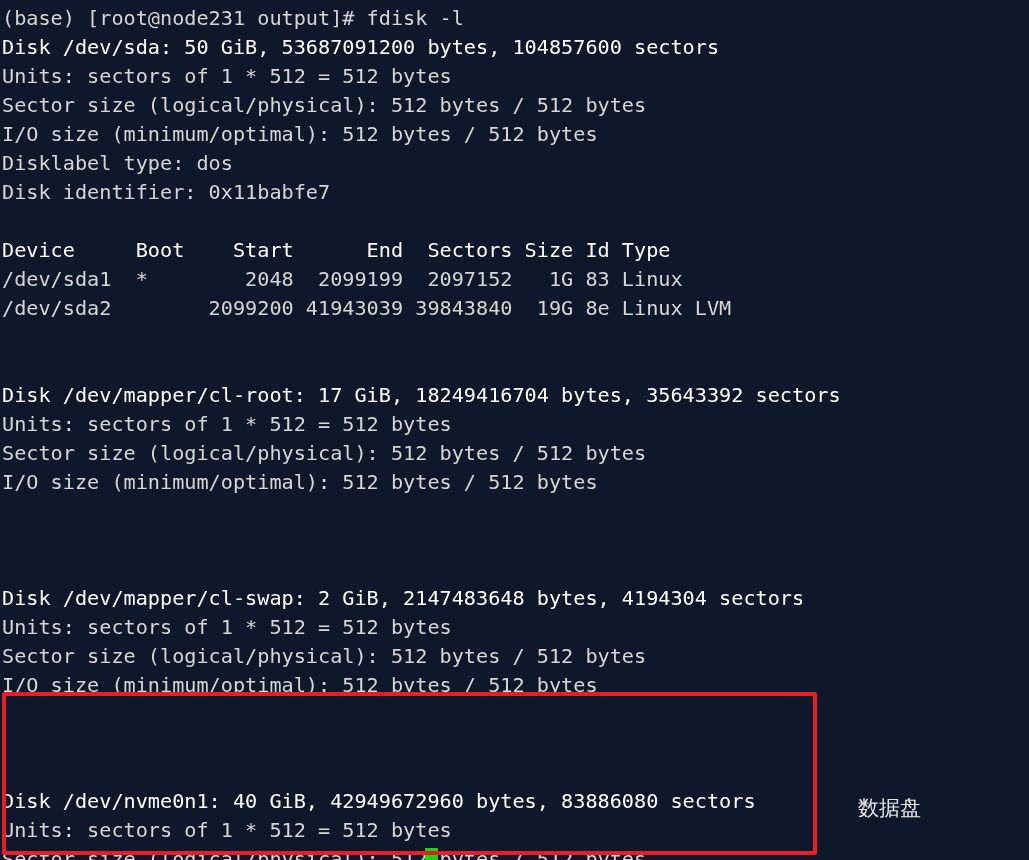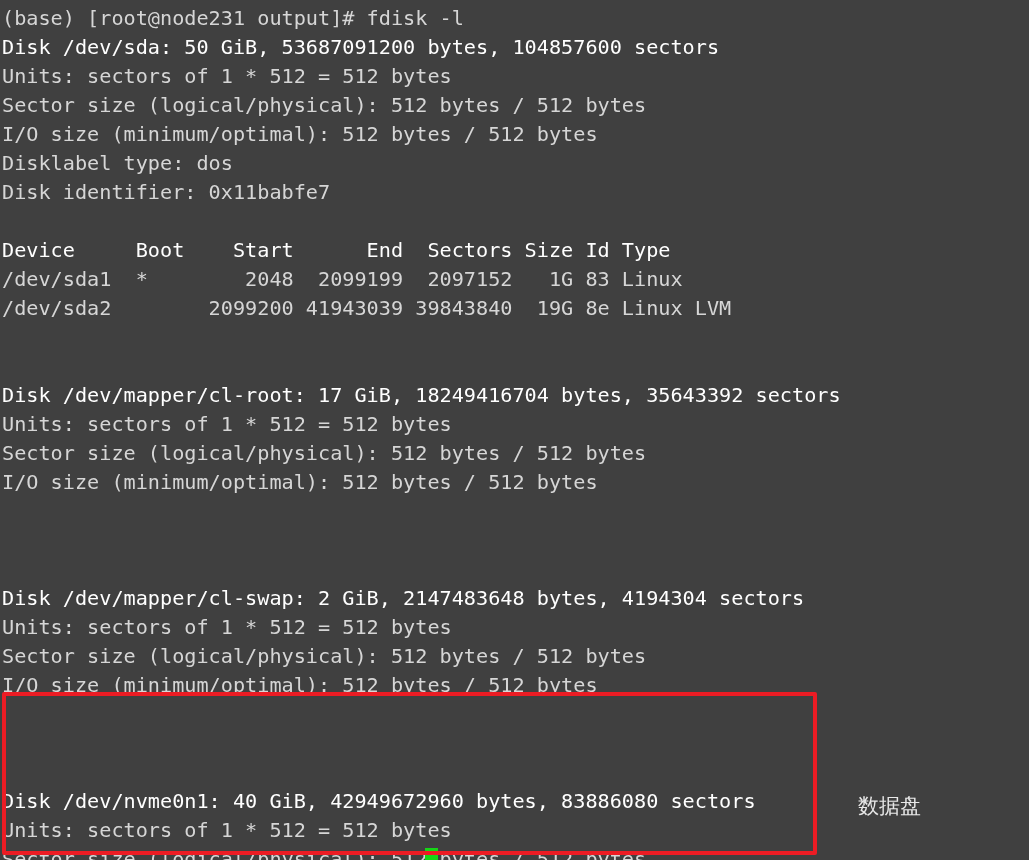--- a/index.html
+++ b/index.html
@@ -4,21 +4,21 @@
 <style>
   html, body {
     margin: 0;
     padding: 0;
     background: #000000;
   }
   #screen {
     position: relative;
     width: 1029px;
     height: 860px;
-    background: #404040;
+    background: #0f172a;
     overflow: hidden;
   }
   #terminal {
     position: absolute;
     left: 0;
     top: 0;
     width: 1029px;
     height: 860px;
     padding: 4px 0 0 2px;
     box-sizing: border-box;
@@ -59,21 +59,21 @@
     height: 163px;
     border: 4px solid #ec1c24;
     box-sizing: border-box;
     border-radius: 2px;
     pointer-events: none;
   }
   #annotation {
     position: absolute;
     left: 858px;
     top: 795px;
-    font-family: Liberation Mono, monospace;
+    font-family: Liberation Sans, sans-serif;
     font-size: 21px;
     line-height: 26px;
     color: #e8e8e8;
     white-space: pre;
   }
 </style>
 </head>
 <body>
 
 <div id="screen">

